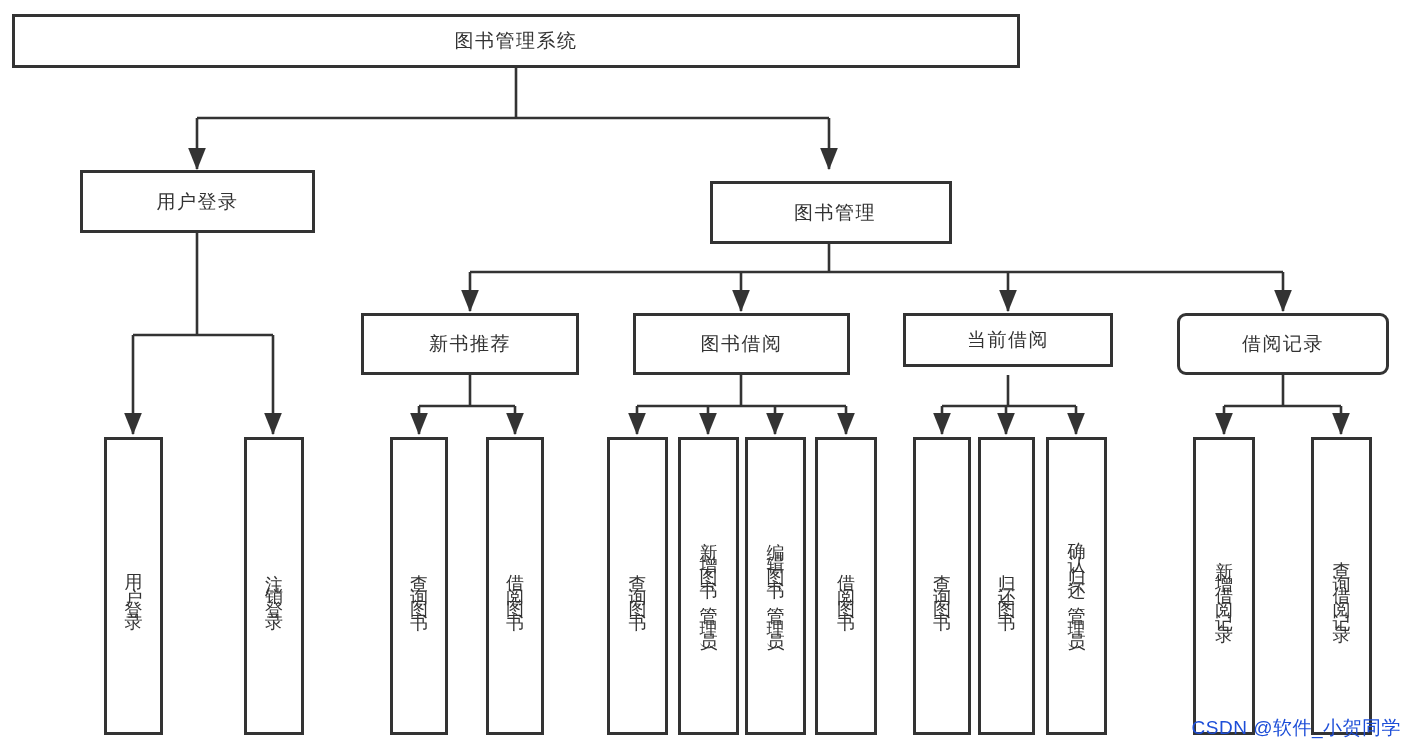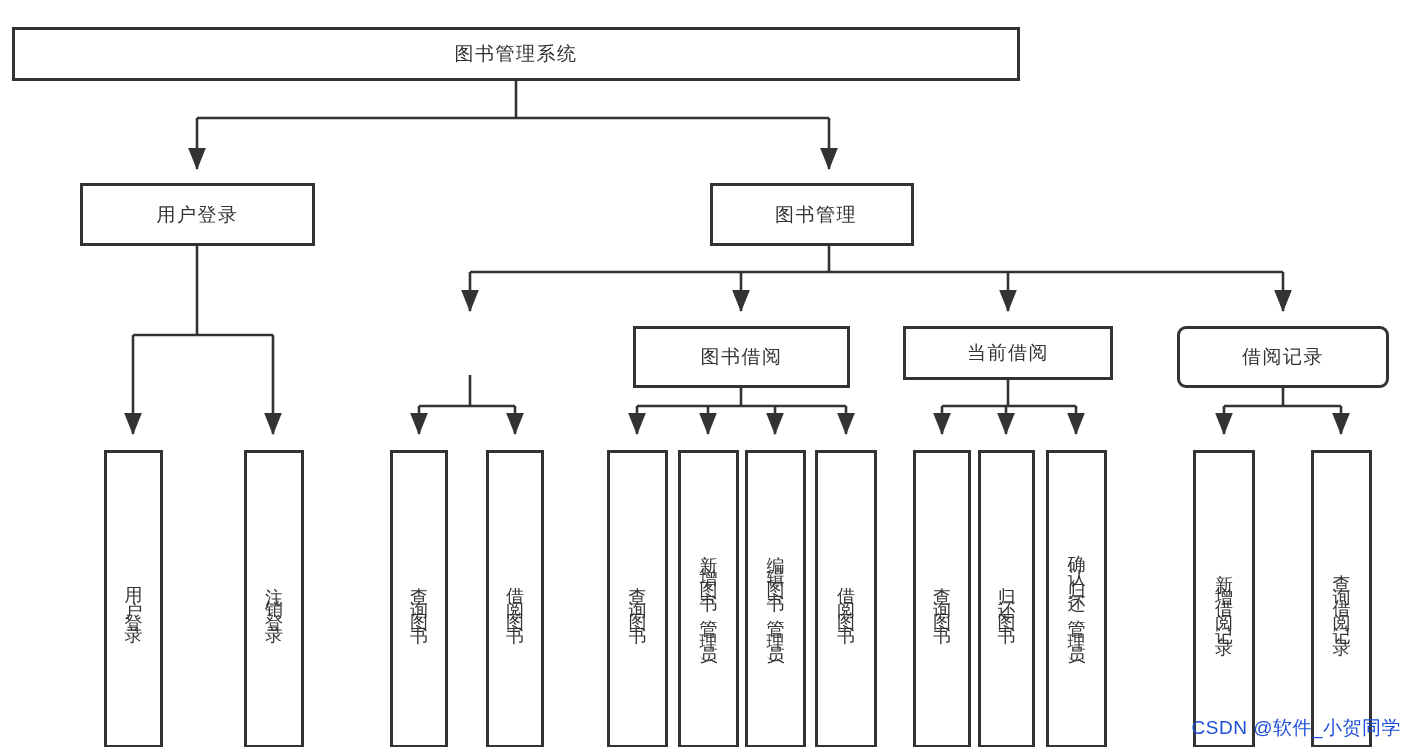--- a/index.html
+++ b/index.html
@@ -16,21 +16,20 @@
   #wires line { stroke: #333333; stroke-width: 2.6; }
   .box {
     position: absolute;
     background: #ffffff;
     border: 3px solid #333333;
     display: flex;
     align-items: center;
     justify-content: center;
     color: #333333;
     z-index: 2;
-    margin-top: 13px;
   }
   .hlabel { font-size: 19px; letter-spacing: 1.5px; white-space: nowrap; }
   .vlabel {
     writing-mode: vertical-rl;
     text-orientation: mixed;
     font-size: 18px;
     line-height: 1;
     letter-spacing: 13px;
     white-space: nowrap;
   }
@@ -98,24 +97,27 @@
     <line x1="1341" y1="406" x2="1341" y2="434" marker-end="url(#ah)"></line>
   </svg>
 
   <div class="box" style="left:12px; top:14px; width:1008px; height:54px;">
     <span class="hlabel">图书管理系统</span>
   </div>
 
   <div class="box" style="left:80px; top:170px; width:235px; height:63px;">
     <span class="hlabel">用户登录</span>
   </div>
-  <div class="box" style="left:710px; top:170px; width:204px; height:63px;padding-left:8px;">
+  <div class="box" style="left:710px; top:181px; width:242px; height:63px;padding-left:8px;">
     <span class="hlabel">图书管理</span>
   </div>
 
+  <div class="box" style="left:361px; top:313px; width:218px; height:62px;">
+    <span class="hlabel">新书推荐</span>
+  </div>
   <div class="box" style="left:633px; top:313px; width:217px; height:62px;">
     <span class="hlabel">图书借阅</span>
   </div>
   <div class="box" style="left:903px; top:313px; width:210px; height:54px;text-align:right;">
     <span class="hlabel">当前借阅</span>
   </div>
   <div class="box" style="left:1177px; top:313px; width:212px; height:62px;border-radius:9px;">
     <span class="hlabel">借阅记录</span>
   </div>
 

